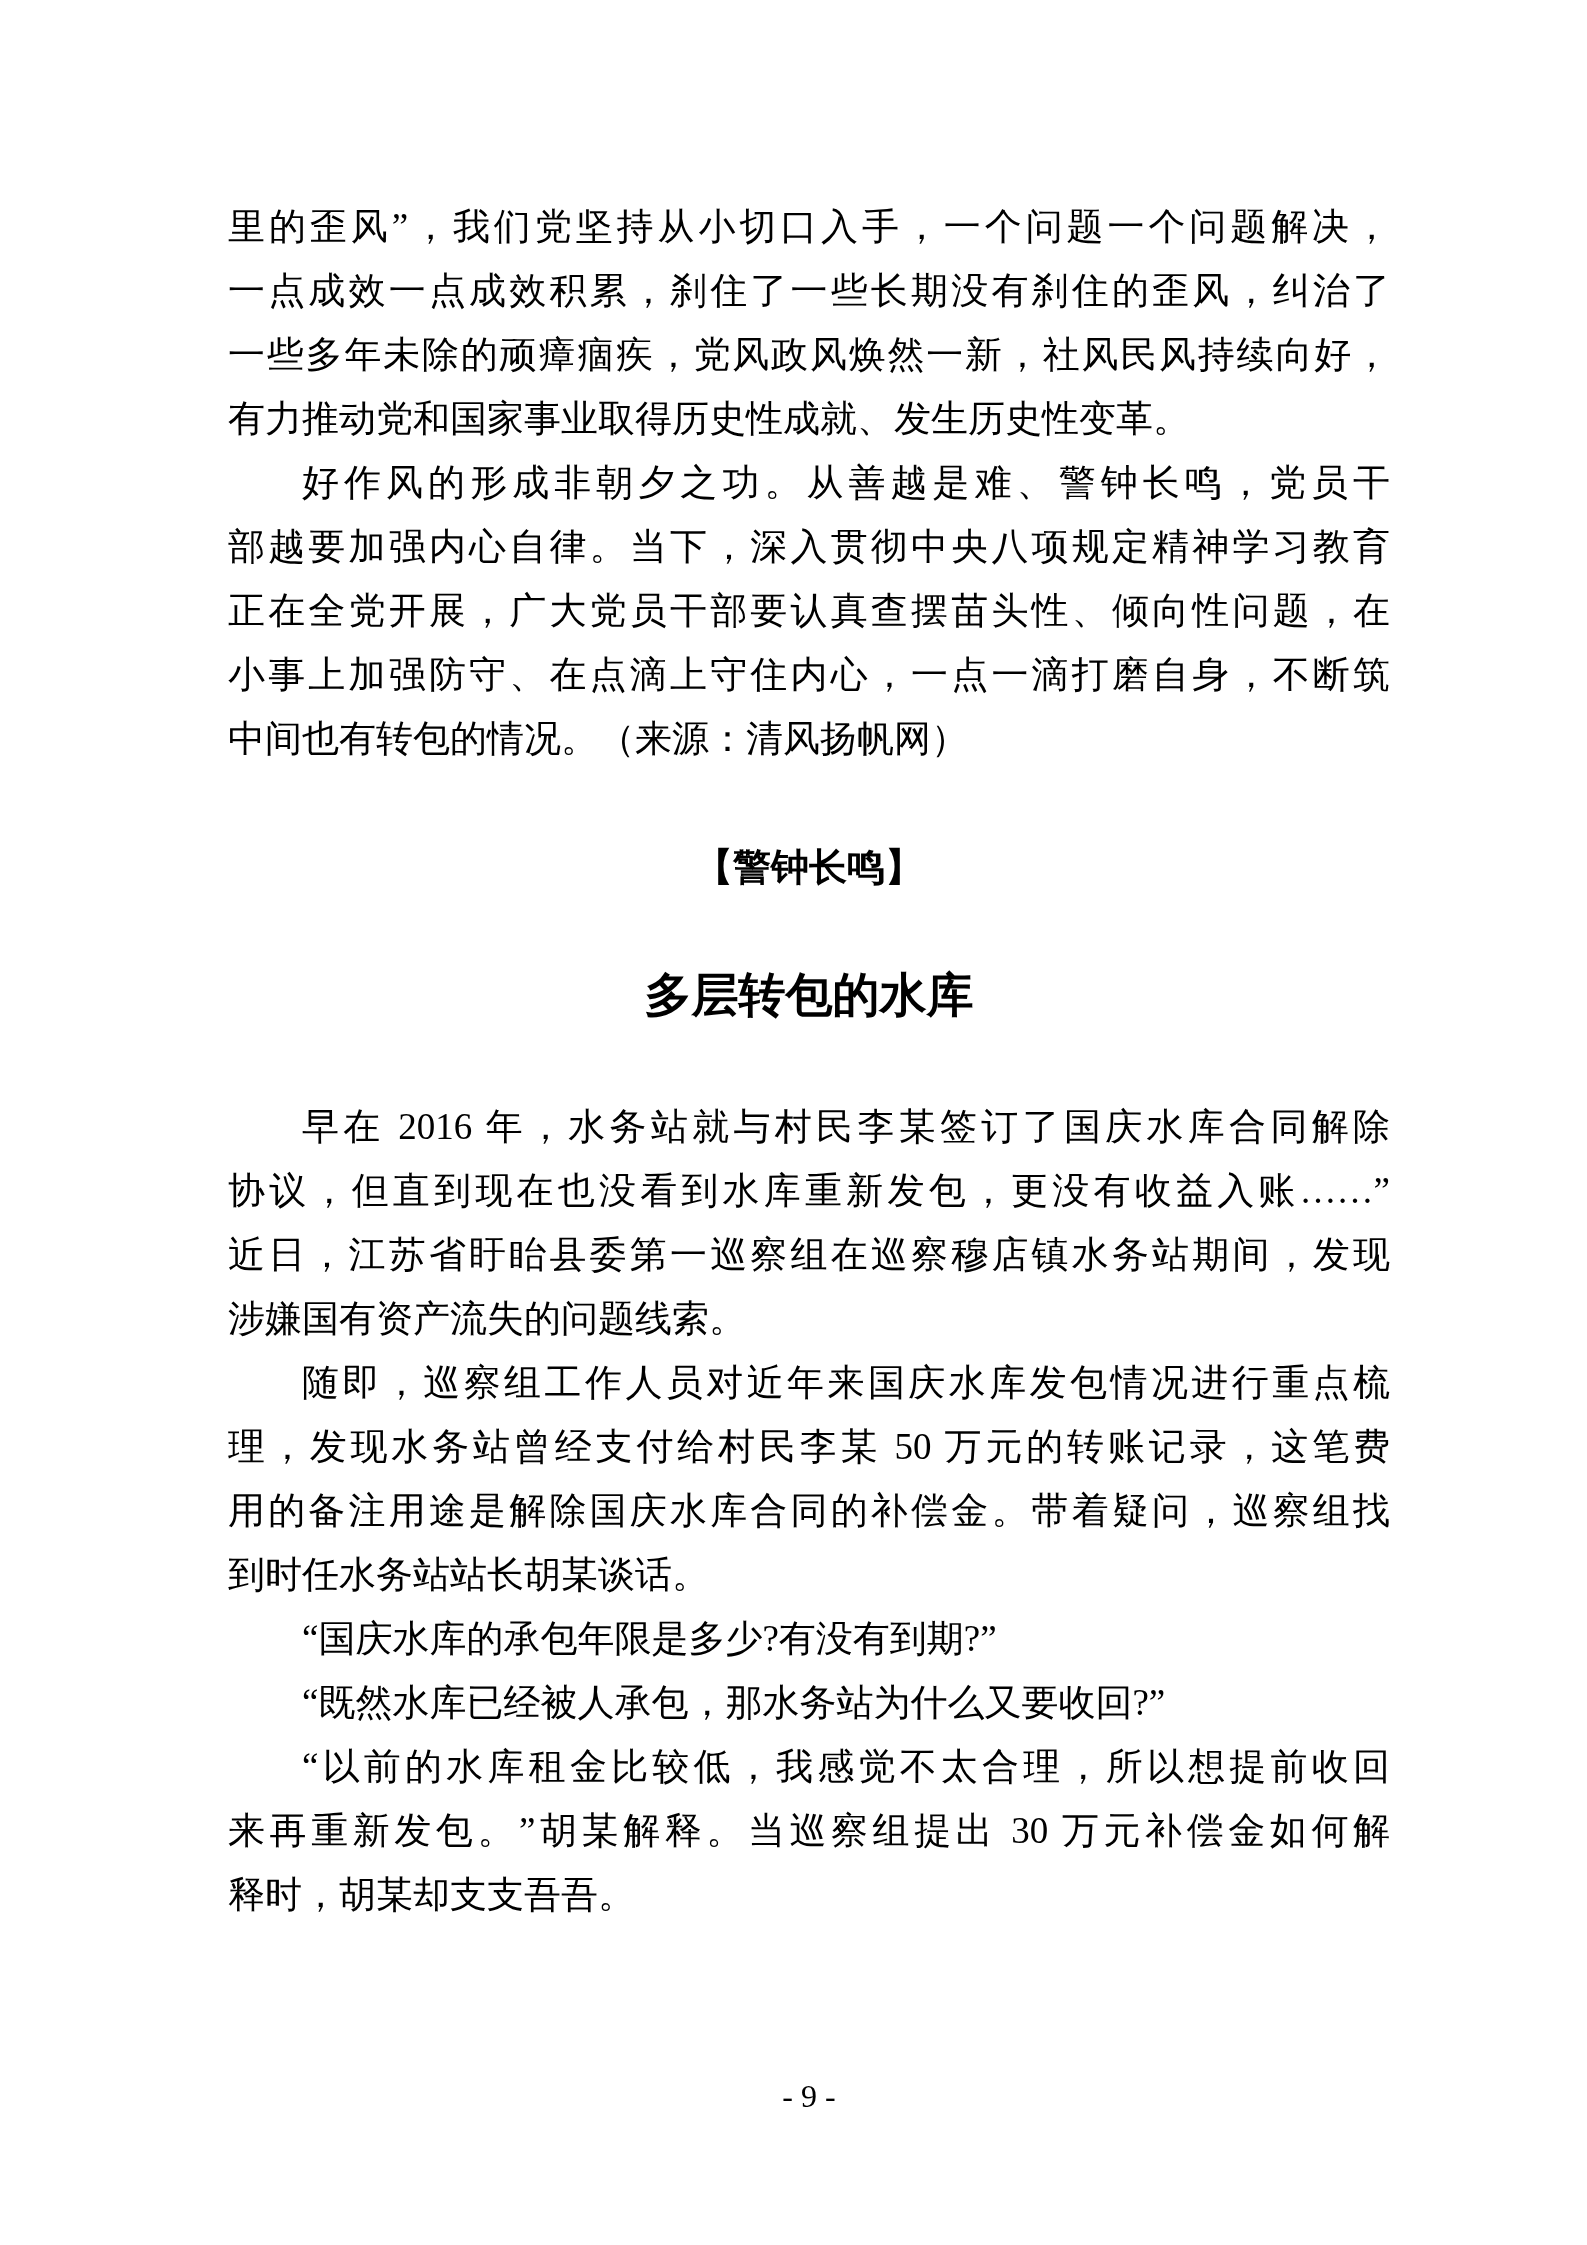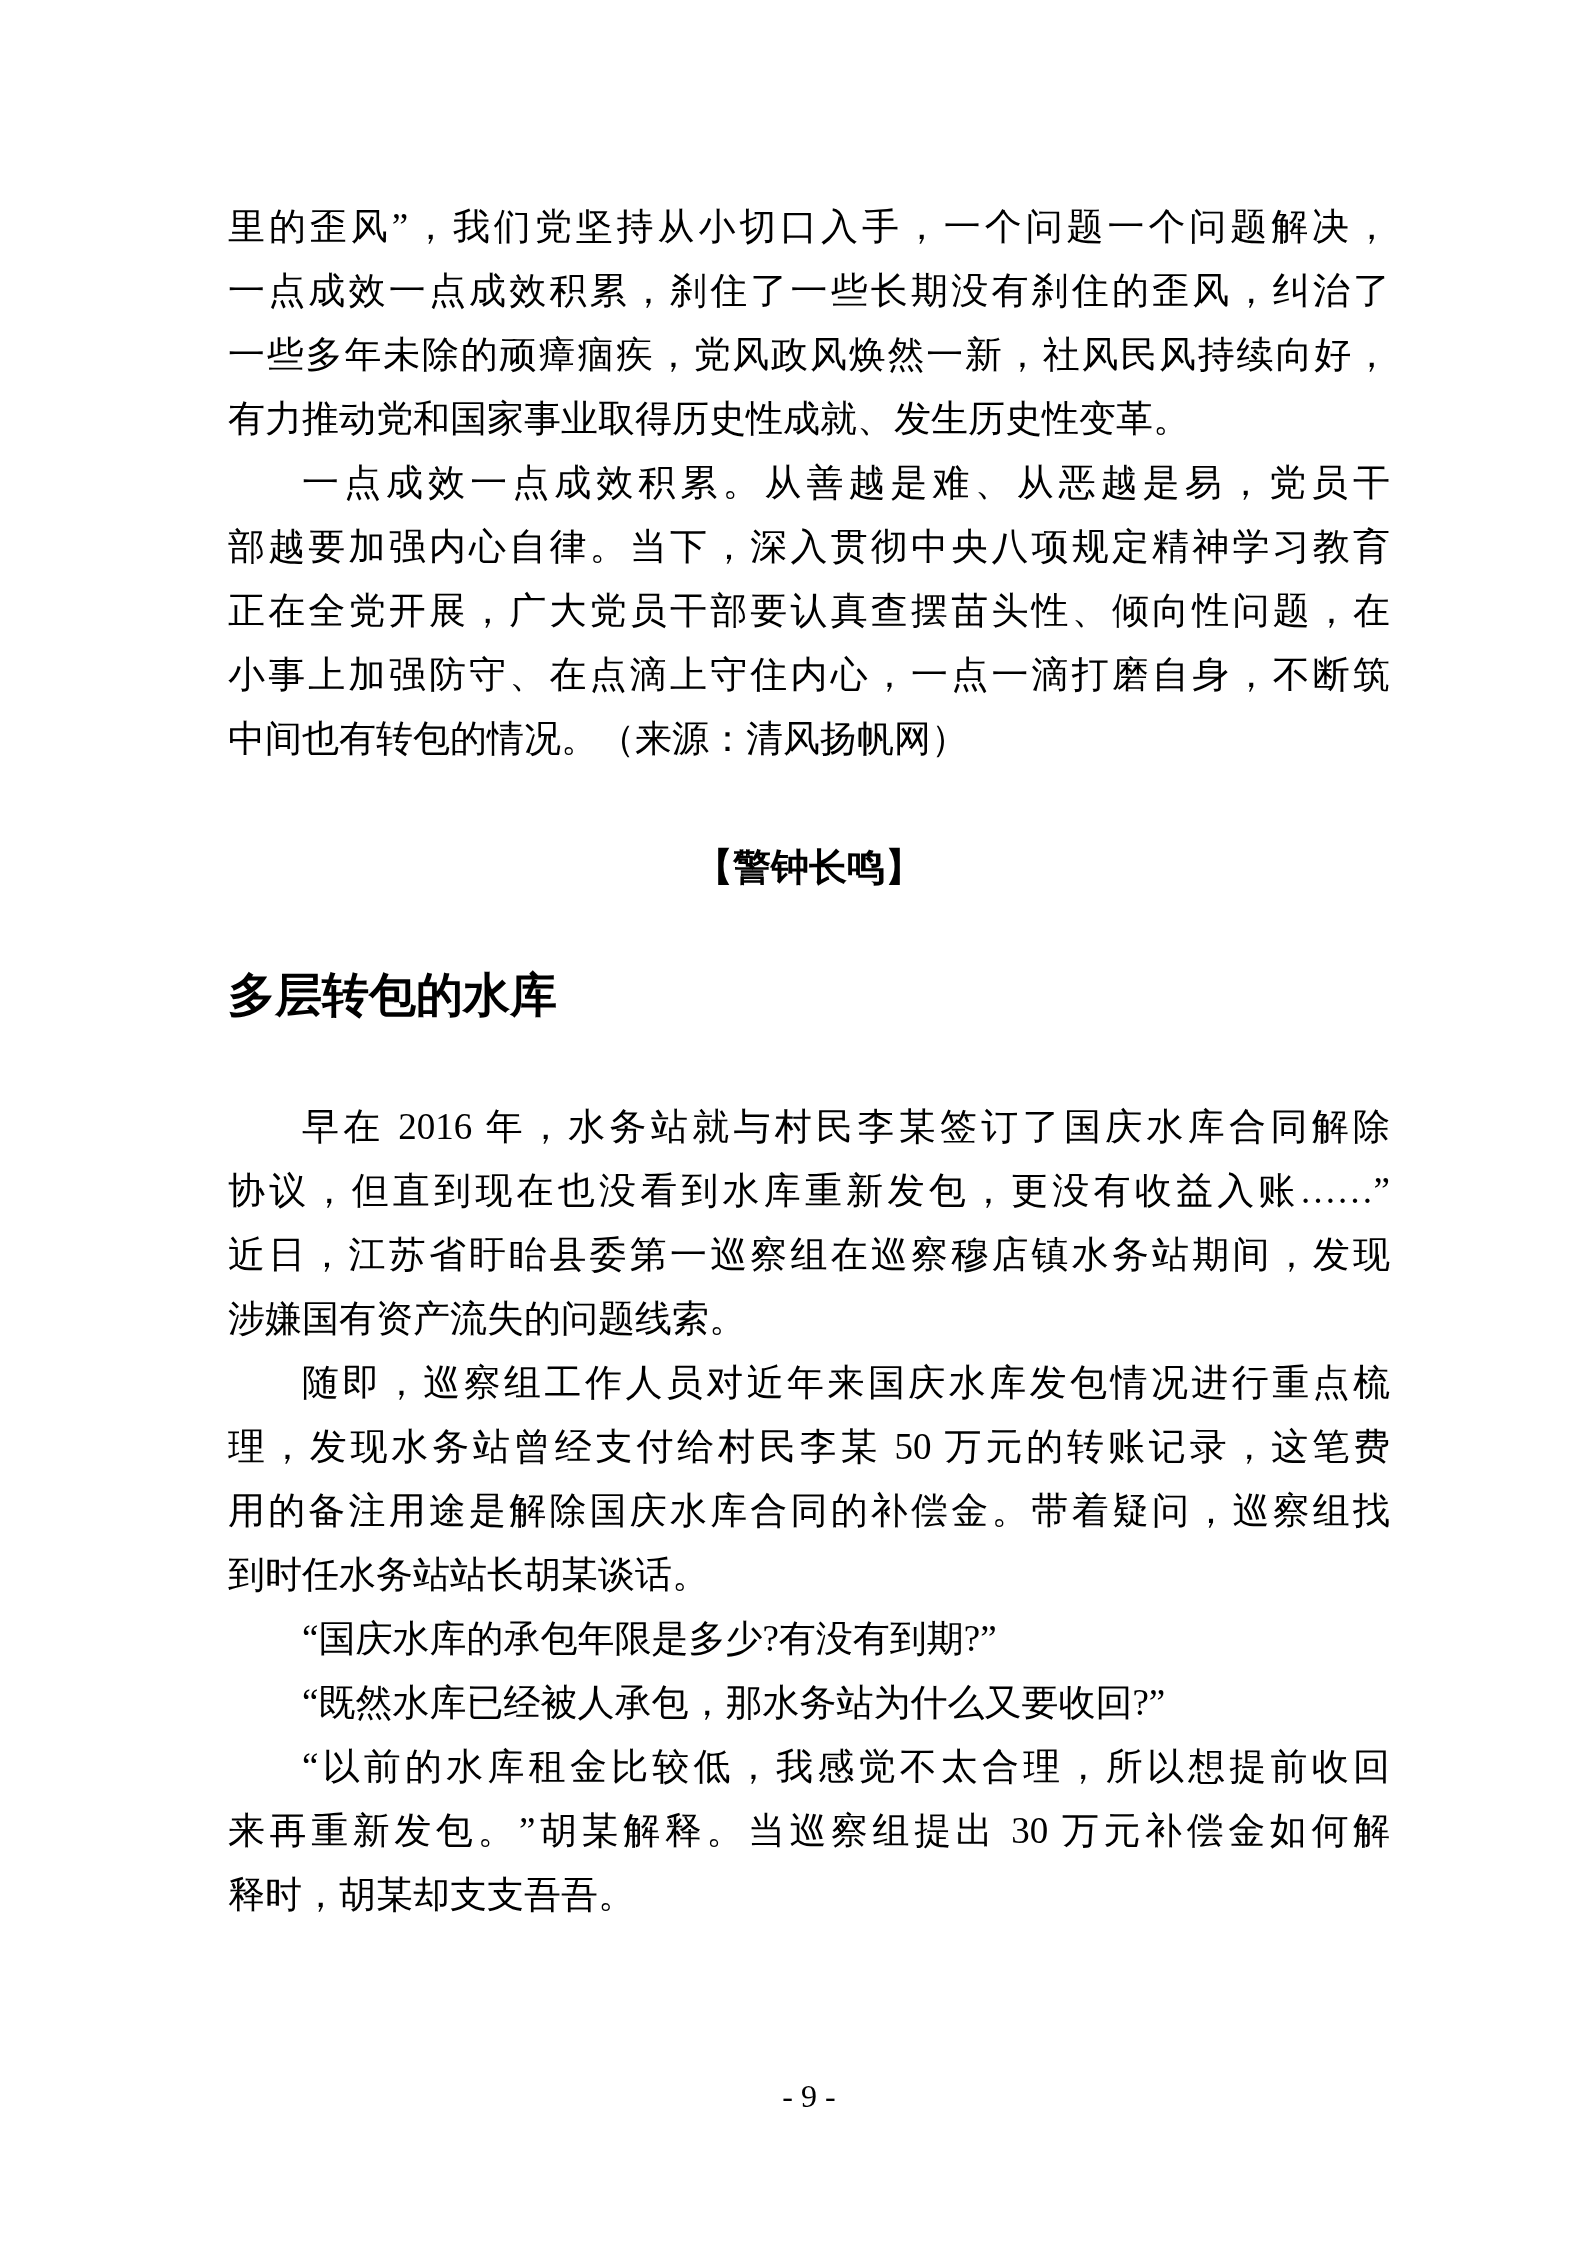--- a/index.html
+++ b/index.html
@@ -45,21 +45,21 @@
     line-height: 64px;
     font-weight: bold;
     font-size: 38px;
     white-space: nowrap;
     text-align: center;
   }
   .article-title {
     margin-top: 56px;
     height: 80px;
     line-height: 80px;
-    text-align: left;
+    text-align: center;
     font-weight: bold;
     font-size: 47px;
   }
   .after-title {
     margin-top: 60px;
   }
   .footer {
     position: absolute;
     top: 2076px;
     left: 228px;
@@ -76,21 +76,21 @@
   <div class="body-text">
 
     <div>
       <div class="ln j">里的歪风”，我们党坚持从小切口入手，一个问题一个问题解决，</div>
       <div class="ln j">一点成效一点成效积累，刹住了一些长期没有刹住的歪风，纠治了</div>
       <div class="ln j">一些多年未除的顽瘴痼疾，党风政风焕然一新，社风民风持续向好，</div>
       <div class="ln">有力推动党和国家事业取得历史性成就、发生历史性变革。</div>
     </div>
 
     <div>
-      <div class="ln j ind">一点成效一点成效积累。从善越是难、从恶越是易，党员干</div>
+      <div class="ln j ind">好作风的形成非朝夕之功。从善越是难、警钟长鸣，党员干</div>
       <div class="ln j">部越要加强内心自律。当下，深入贯彻中央八项规定精神学习教育</div>
       <div class="ln j">正在全党开展，广大党员干部要认真查摆苗头性、倾向性问题，在</div>
       <div class="ln j">小事上加强防守、在点滴上守住内心，一点一滴打磨自身，不断筑</div>
       <div class="ln">中间也有转包的情况。（来源：清风扬帆网）</div>
     </div>
 
     <div class="section-header">【警钟长鸣】</div>
 
     <div class="article-title">多层转包的水库</div>
 

